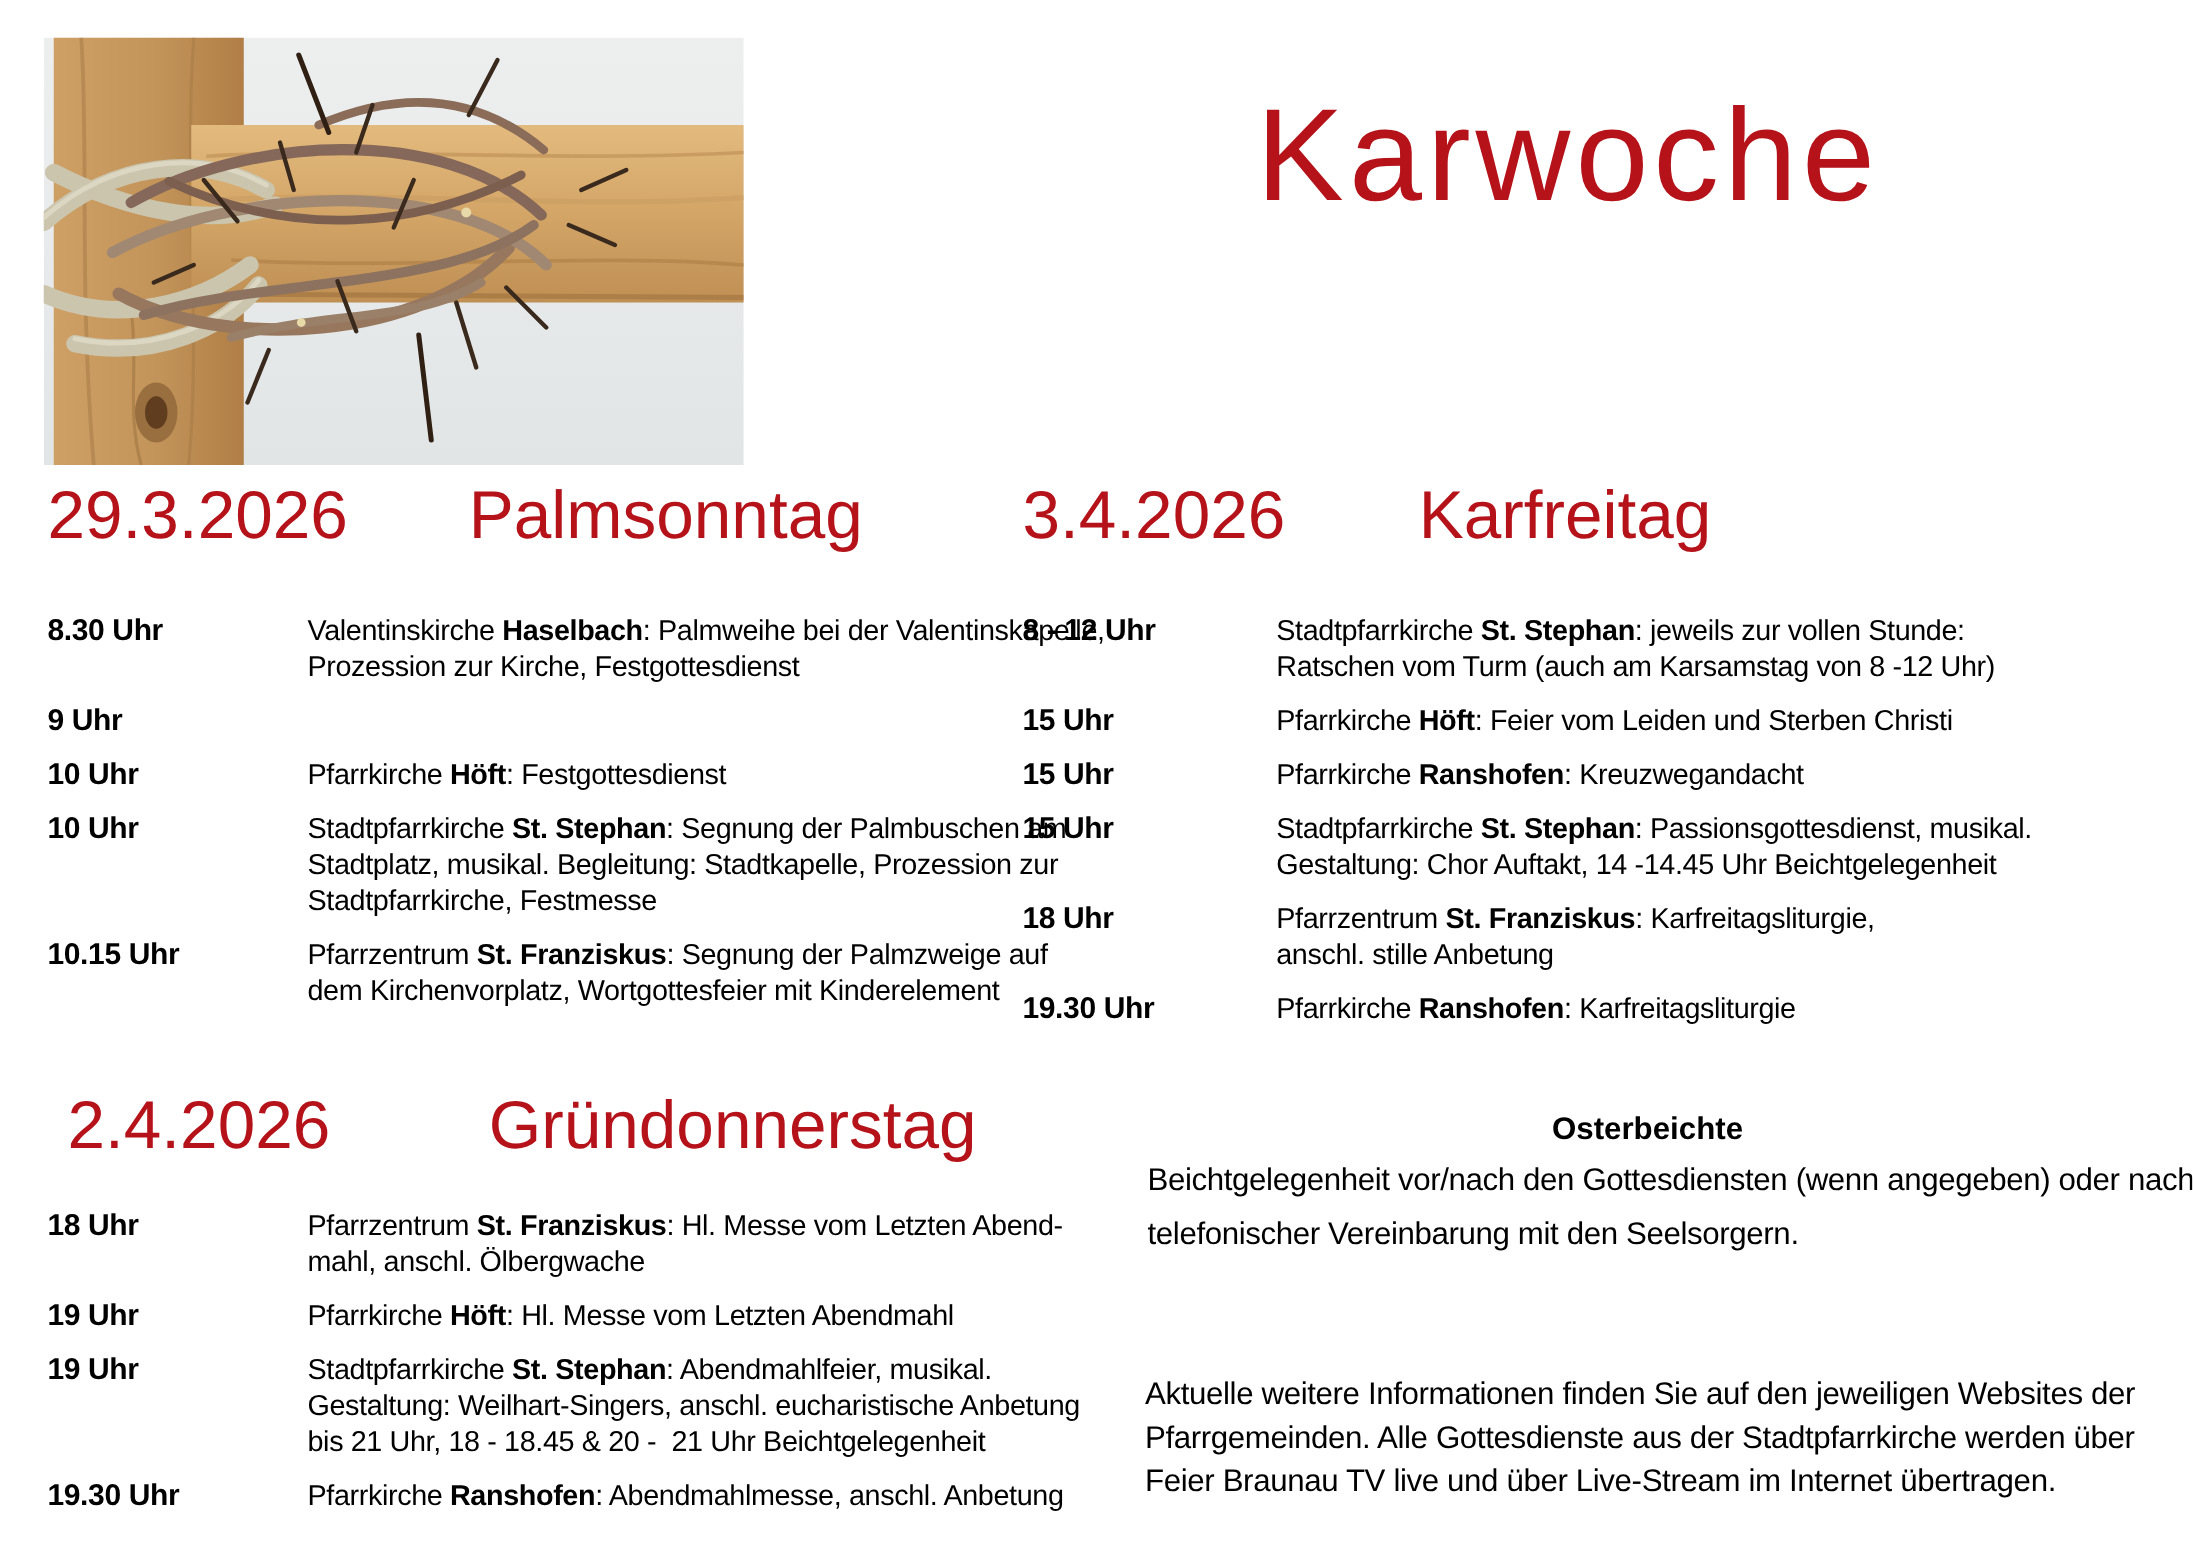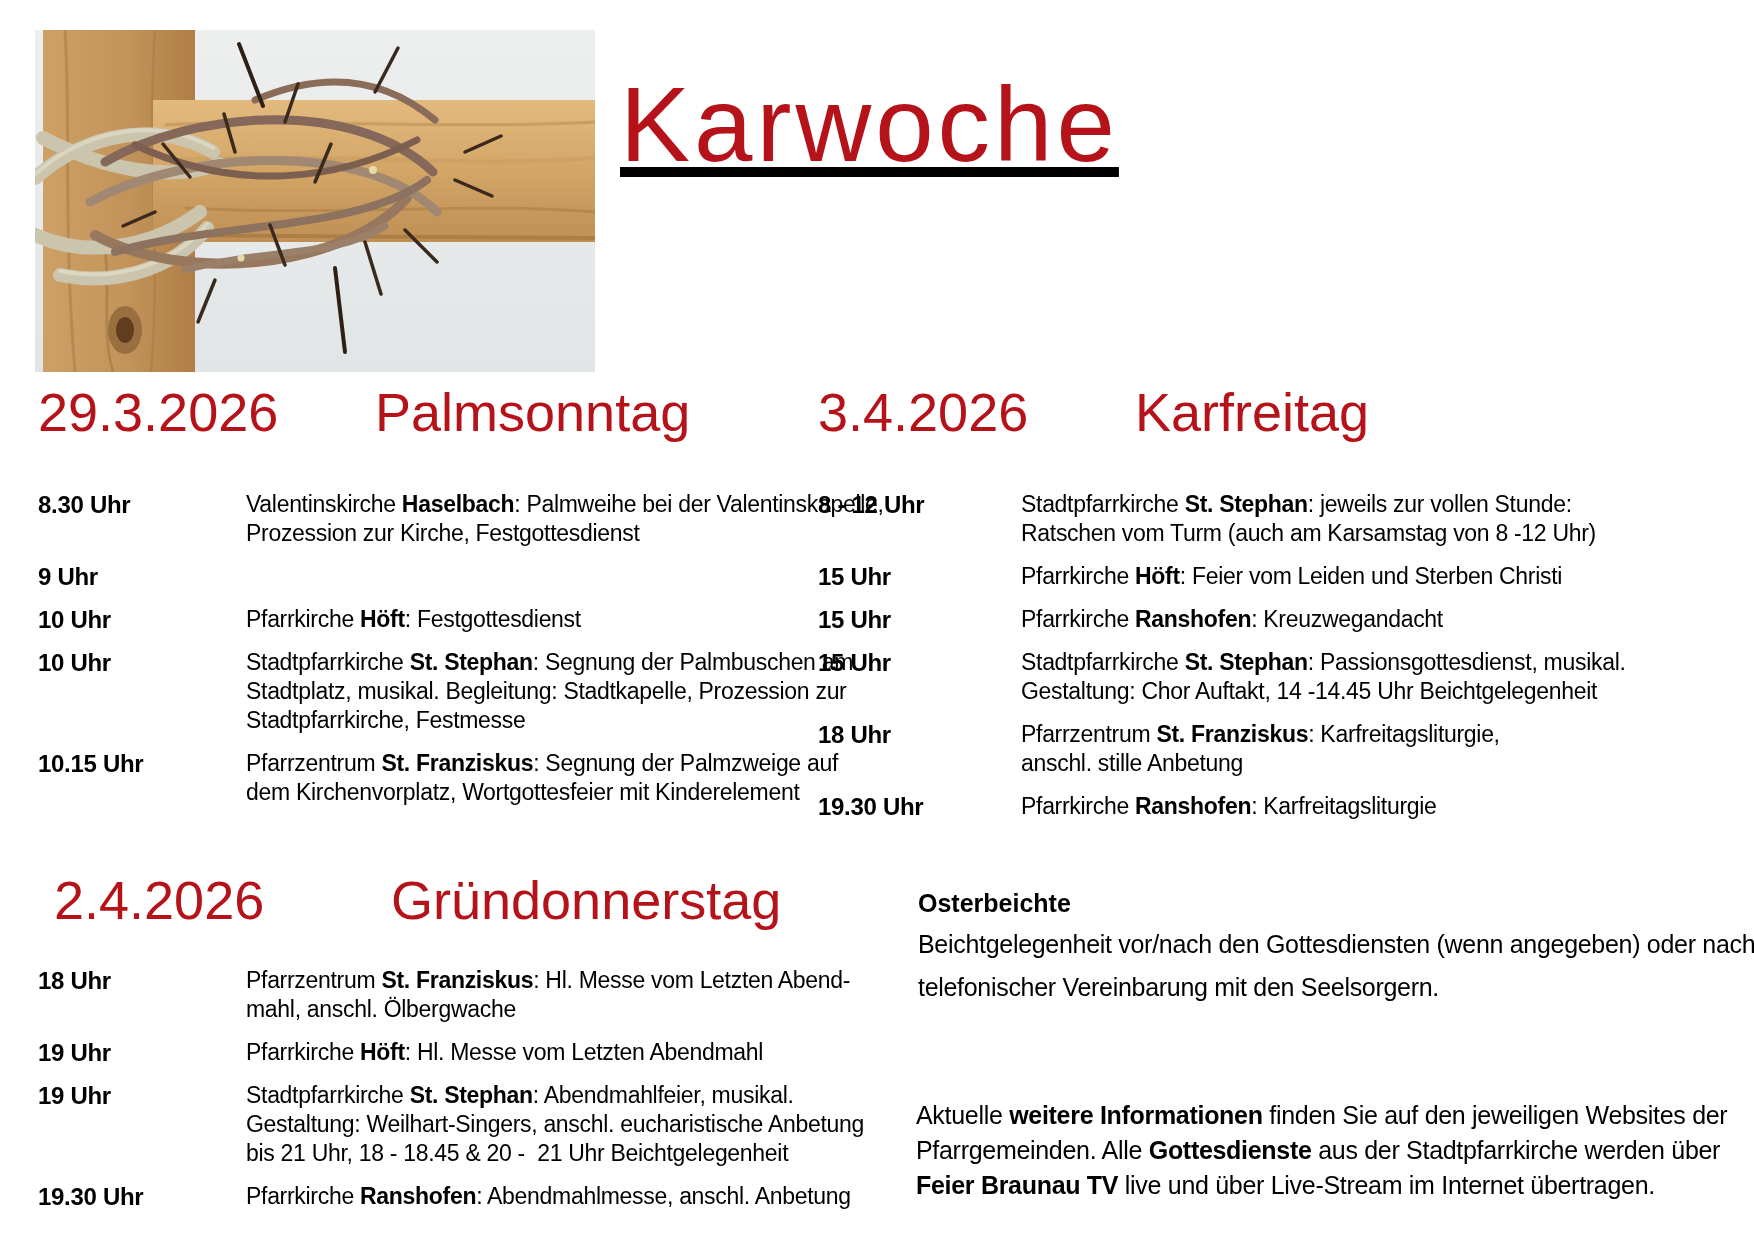--- a/index.html
+++ b/index.html
@@ -7,21 +7,21 @@
     position:relative;
     width:1754px;height:1240px;
     background:#ffffff;
     font-family:"Liberation Sans","DejaVu Sans",sans-serif;
     color:#000;
     overflow:hidden;
   }
   
   .photo{position:absolute;left:35px;top:30px;width:560px;height:342px;}
   
-  .title-block{position:absolute;left:620px;top:66px;width:930px;text-decoration:underline;}
+  .title-block{position:absolute;left:574px;top:66px;width:930px;text-align:right;}
   .main-title{
     color:var(--red);
     font-size:105px;line-height:1.12;font-weight:normal;
     letter-spacing:4px;margin:0;white-space:nowrap;
   }
   .sub-title{
     color:var(--red);
     font-size:42px;line-height:1.1;margin-top:32px;
     letter-spacing:1px;white-space:nowrap;
   }
@@ -40,26 +40,26 @@
   #entries-gruen{left:38px;top:966px;width:760px;}
   #entries-karfreitag{left:818px;top:490px;width:910px;}
   .entry{display:flex;margin-bottom:14px;gap:46px;}
   .entry .time{flex:none;font-weight:bold;font-size:24px;line-height:29px;letter-spacing:-0.3px;}
   #entries-palm .time,#entries-gruen .time{width:162px;}
   #entries-karfreitag .time{width:157px;}
   .entry .desc{flex:1;font-size:23px;line-height:29px;letter-spacing:-0.3px;white-space:pre;}
   .entry .desc b{font-weight:bold;}
   
   .osterbeichte{position:absolute;left:918px;top:888px;width:800px;}
-  .osterbeichte .ob-title{font-weight:bold;font-size:25px;line-height:30px;}
+  .osterbeichte .ob-title{font-weight:bold;font-size:25px;line-height:30px;text-align:center;}
   .osterbeichte .ob-body{font-size:25px;line-height:43px;letter-spacing:-0.3px;white-space:pre;margin-top:5px;}
   
   .info{position:absolute;left:916px;top:1098px;width:810px;
         font-size:25px;line-height:35px;letter-spacing:-0.3px;white-space:pre;}
-  .info b{font-weight:bold;}
+  .info b{font-weight:normal;}
 </style>
 </head>
 <body>
 
 <div class="page" style="--red: #b5121a;">
 
   <div class="photo">
     <svg width="560" height="342" viewBox="0 0 560 342" xmlns="http://www.w3.org/2000/svg">
       <defs>
         <linearGradient id="bgG" x1="0" y1="0" x2="0" y2="1">

